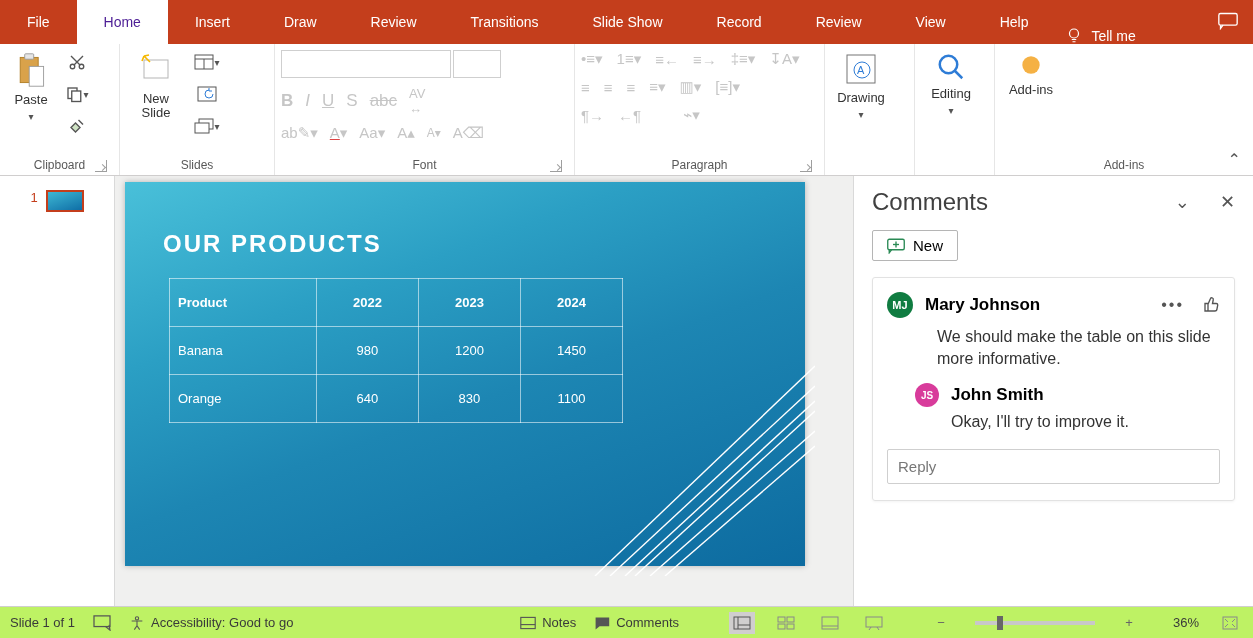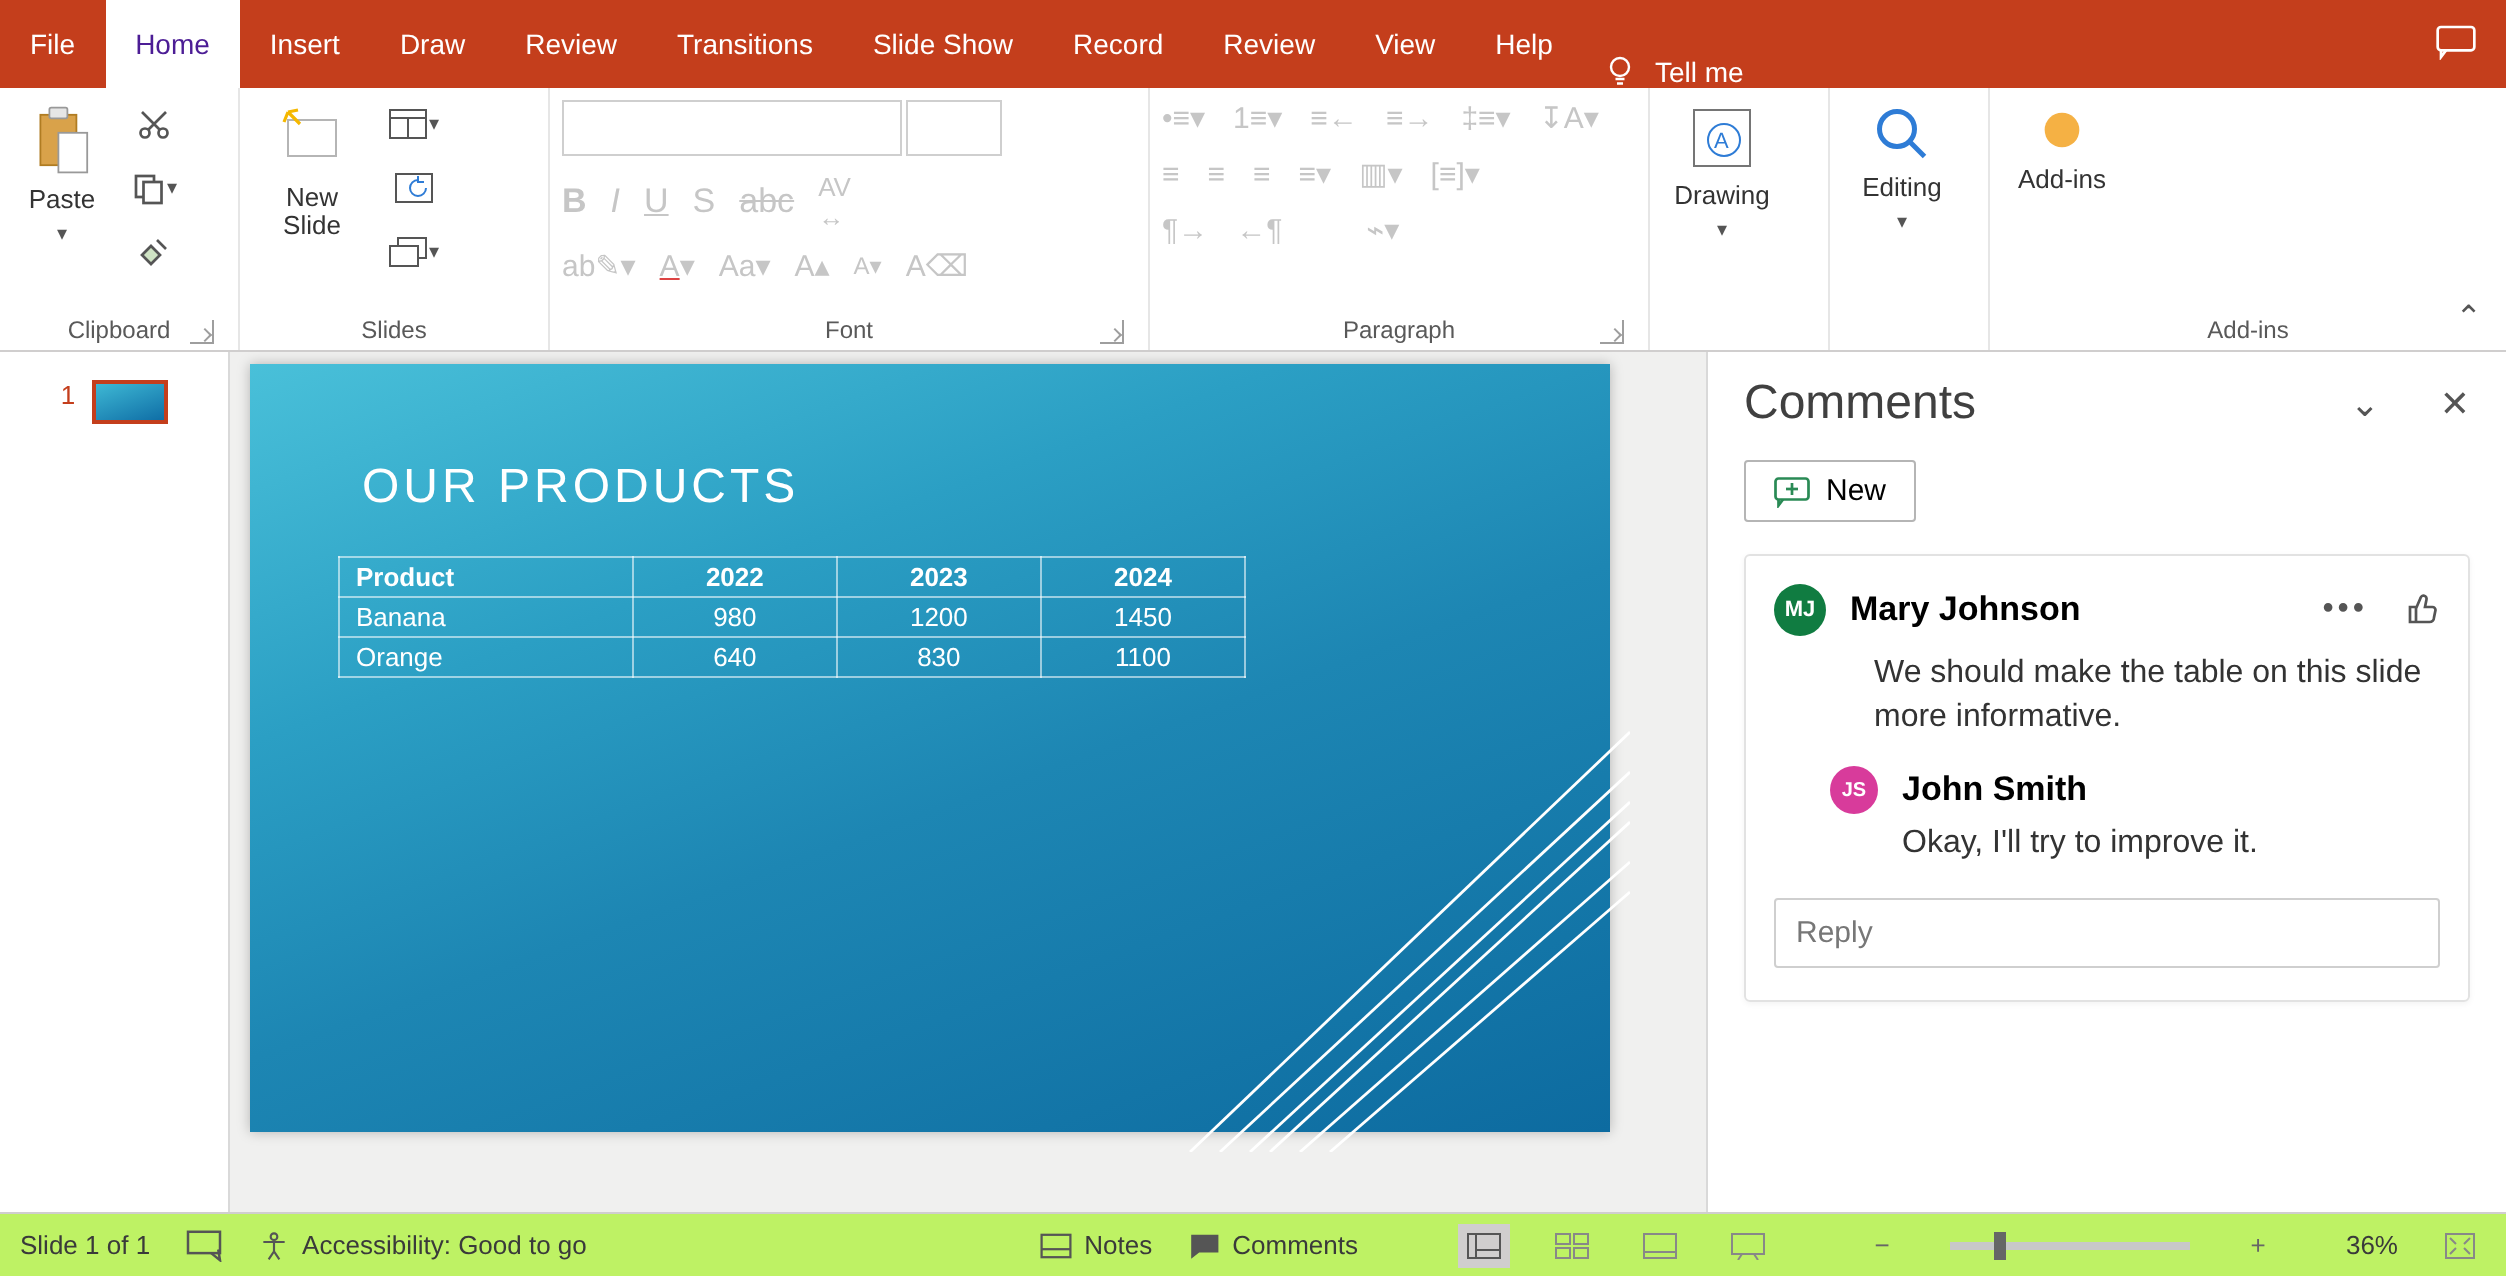--- a/index.html
+++ b/index.html
@@ -1,19 +1,19 @@
 <!DOCTYPE html>
 <html><head>
 <meta charset="utf-8">
 <style>
 *{box-sizing:border-box;margin:0;padding:0;font-family:"Segoe UI",Arial,sans-serif}
 body{width:1253px;height:638px;background:#fff;overflow:hidden;display:flex;flex-direction:column;user-select:none}
 
 .tabs{background:#c43e1c;height:44px;display:flex;align-items:stretch;color:#fff;font-size:14px;position:relative}
-.tab{padding:0 15px;display:flex;align-items:center;cursor:pointer}
+.tab{padding:0 27px;display:flex;align-items:center;cursor:pointer}
 .tab.active{background:#fff;color:#4c1d95}
 .tellme-wrap{display:flex;align-items:flex-end;gap:8px;margin-left:10px}
 .tellme-icon{width:18px;height:18px}
 .share-icon{position:absolute;right:15px;top:12px;width:20px;height:18px}
 
 .ribbon{height:132px;background:#fff;border-bottom:1px solid #d0cece;display:flex;position:relative}
 .group{display:flex;flex-direction:column;justify-content:space-between;border-right:1px solid #e6e6e6;padding:4px 6px 0 6px}
 .group-body{flex:1;display:flex;align-items:flex-start;gap:6px}
 .group-label{font-size:12px;color:#595959;text-align:center;padding:3px 0;position:relative}
 .launcher{position:absolute;right:6px;bottom:3px;width:12px;height:12px;border:1px solid #9e9e9e;border-top:none;border-left:none}
@@ -29,23 +29,23 @@
 .row{display:flex;align-items:center;gap:2px}
 .ghost{color:#c6c6c6}
 
 .workspace{flex:1;display:flex;background:#f0f0ef;min-height:0}
 .thumbs{width:115px;background:#fff;border-right:1px solid #d9d9d9;padding:14px 10px;display:flex;flex-direction:column;align-items:center}
 .thumb-wrap{display:flex;align-items:flex-start;gap:8px}
 .thumb-num{font-size:13px;color:#c43e1c}
 .thumb{width:38px;height:22px;border:2px solid #c43e1c;background:linear-gradient(160deg,#3eb8d4,#0f6ea6)}
 .canvas-area{flex:1;display:flex;align-items:flex-start;justify-content:flex-start;padding:6px 10px}
 .slide{width:680px;height:384px;background:linear-gradient(160deg,#49c0d9 0%,#2b9fc4 30%,#1d86b3 55%,#0d6ba0 100%);position:relative;color:#fff;box-shadow:0 0 6px rgba(0,0,0,.25)}
-.slide-title{position:absolute;left:56px;top:48px;font-size:24px;letter-spacing:2px;font-weight:400}
+.slide-title{position:absolute;left:38px;top:48px;font-size:24px;letter-spacing:2px;font-weight:700}
 .slide-table{position:absolute;left:44px;top:96px;width:454px;border-collapse:collapse;font-size:13px}
-.slide-table th,.slide-table td{border:1px solid rgba(255,255,255,.55);padding:2px 8px}
+.slide-table th,.slide-table td{border:1px solid rgba(255,255,255,.55);padding:16px 8px}
 .slide-table th{text-align:left;font-weight:700}
 .slide-table th.r,.slide-table td.r{text-align:center}
 .slide-lines{position:absolute;right:-10px;bottom:-10px;width:260px;height:240px}
 
 .comments{width:400px;background:#fff;border-left:1px solid #d9d9d9;display:flex;flex-direction:column;padding:12px 18px}
 .comments-head{display:flex;align-items:center;justify-content:space-between;margin-bottom:14px}
 .comments-title{font-size:24px;color:#404040}
 .comments-ctrl{display:flex;gap:30px;color:#555;font-size:18px}
 .new-btn{border:1px solid #b5b5b5;background:#fff;padding:6px 14px;display:inline-flex;align-items:center;gap:8px;font-size:15px;border-radius:2px;width:max-content;margin-bottom:16px}
 .card{border:1px solid #e2e2e2;border-radius:3px;padding:14px 14px 16px 14px;box-shadow:0 1px 3px rgba(0,0,0,.05)}

